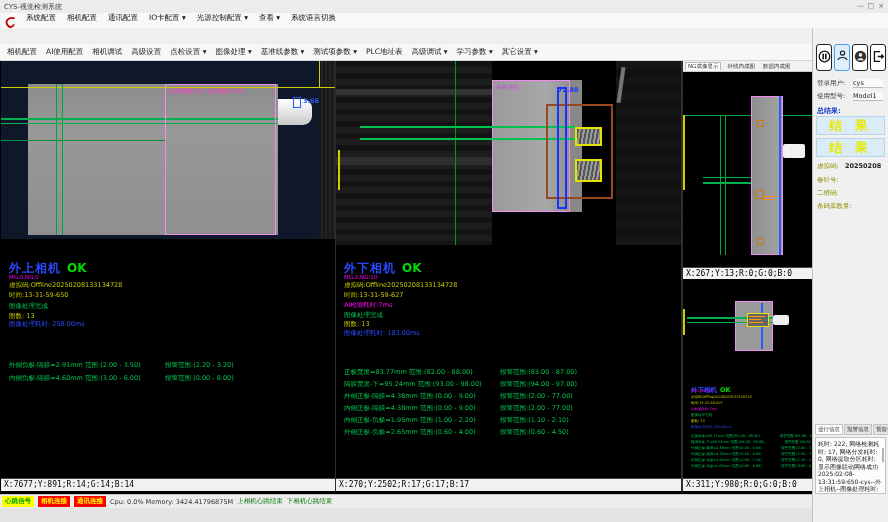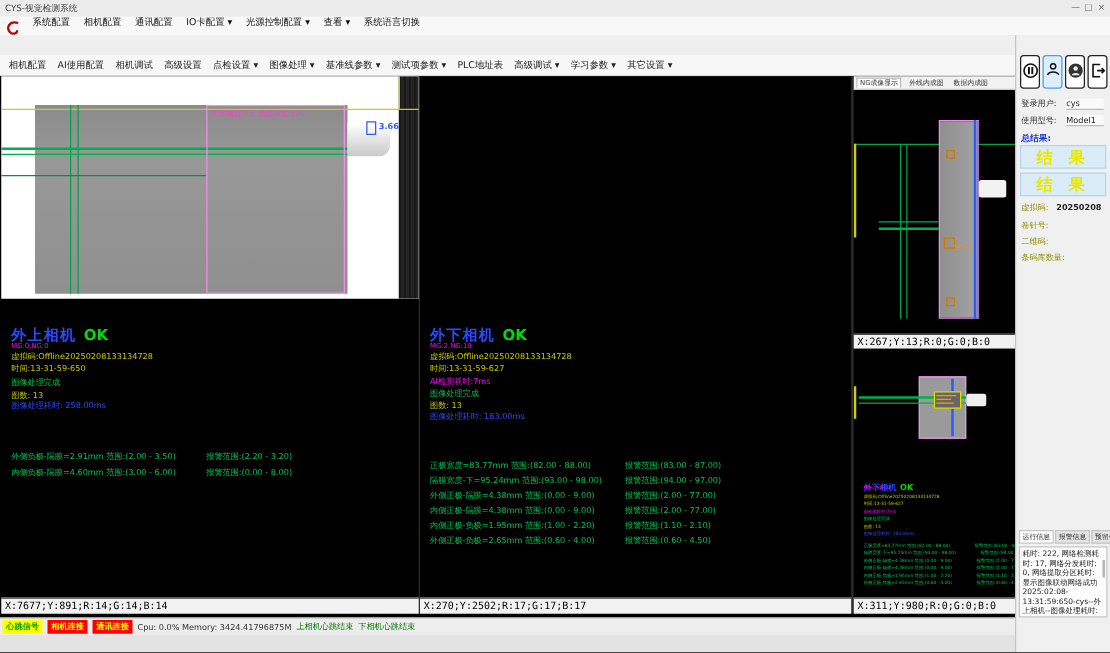--- a/index.html
+++ b/index.html
@@ -109,21 +109,21 @@
     <span class="toolitem">学习参数 ▾</span>
     <span class="toolitem">其它设置 ▾</span>
   </div>
 
   <div class="abs mainbg"></div>
   <div class="abs vdiv" style="left:335px;"></div>
   <div class="abs vdiv" style="left:681px;width:2px;"></div>
 
   <div class="abs" style="left:1px;top:61px;width:334px;height:417px;">
 
-    <div class="abs" style="left:0;top:0;width:334px;height:178px;background:#ffffff;overflow:hidden;">
+    <div class="abs" style="left:0;top:0;width:334px;height:178px;background:#0f172a;overflow:hidden;">
       <div class="abs" style="left:318px;top:0;width:16px;height:178px;background:repeating-linear-gradient(90deg,#181818 0 2px,#232323 2px 4px);"></div>
       <div class="abs" style="left:27px;top:23px;width:250px;height:151px;background:linear-gradient(180deg,#8b8b8b,#989898 30%,#8f8f8f);"></div>
       <div class="abs" style="left:0;top:26px;width:334px;height:1px;background:#cfcf00;"></div>
       <div class="abs" style="left:318px;top:0;width:1px;height:26px;background:#cfcf00;"></div>
       <div class="abs" style="left:55px;top:23px;width:1px;height:151px;background:#00a543;"></div>
       <div class="abs" style="left:61px;top:23px;width:1px;height:151px;background:#00a543;"></div>
       <div class="abs" style="left:0;top:57px;width:277px;height:2px;background:#00b14b;"></div>
       <div class="abs" style="left:0;top:62px;width:277px;height:1px;background:#00b14b;"></div>
       <div class="abs" style="left:0;top:79px;width:164px;height:1px;background:#00913d;"></div>
       <div class="abs" style="left:164px;top:23px;width:111px;height:151px;border:1px solid #f08cf0;box-sizing:border-box;">
@@ -143,20 +143,40 @@
     <div class="ln grn" style="top:241px;">图像处理完成</div>
     <div class="ln yel" style="top:251px;">图数: 13</div>
     <div class="ln blu" style="top:259px;">图像处理耗时: 258.00ms</div>
     <div class="mrow" style="top:280px;"><span>外侧负极-隔膜=2.91mm 范围:(2.00 - 3.50)</span><span class="alarm">报警范围:(2.20 - 3.20)</span></div>
     <div class="mrow" style="top:293px;"><span>内侧负极-隔膜=4.60mm 范围:(3.00 - 6.00)</span><span class="alarm">报警范围:(0.00 - 8.00)</span></div>
   </div>
   <div class="abs coordbar t" style="left:1px;top:478px;width:334px;height:13px;">X:7677;Y:891;R:14;G:14;B:14</div>
 
   <div class="abs" style="left:336px;top:61px;width:345px;height:417px;">
 
+    <div class="abs" style="left:0;top:0;width:345px;height:184px;background:#000;overflow:hidden;">
+      <div class="abs" style="left:0;top:0;width:156px;height:184px;background:repeating-linear-gradient(180deg,#131313 0 6px,#1d1d1d 6px 12px);"></div>
+      <div class="abs" style="left:0;top:28px;width:156px;height:6px;background:#333;"></div>
+      <div class="abs" style="left:0;top:96px;width:156px;height:8px;background:#2e2e2e;"></div>
+      <div class="abs" style="left:280px;top:0;width:65px;height:184px;background:repeating-linear-gradient(180deg,#161616 0 8px,#101010 8px 16px);"></div>
+      <div class="abs" style="left:283px;top:6px;width:4px;height:36px;background:#777;transform:rotate(8deg);"></div>
+      <div class="abs" style="left:2px;top:89px;width:2px;height:40px;background:#cfcf00;"></div>
+      <div class="abs" style="left:234px;top:19px;width:12px;height:132px;background:#888;"></div>
+      <div class="abs" style="left:156px;top:19px;width:78px;height:132px;background:linear-gradient(90deg,#9a9a9a,#a8a8a8 70%,#8f8f8f);border:1px solid #f08cf0;box-sizing:border-box;">
+        <div class="t" style="font-size:6px;color:#c94fd8;padding:2px 0 0 3px;">AI检测框</div>
+      </div>
+      <div class="abs" style="left:119px;top:0;width:1px;height:184px;background:#00a000;"></div>
+      <div class="abs" style="left:24px;top:65px;width:216px;height:2px;background:#00c24f;"></div>
+      <div class="abs" style="left:24px;top:77px;width:216px;height:2px;background:#00c24f;"></div>
+      <div class="abs" style="left:210px;top:43px;width:67px;height:95px;border:2px solid #96491f;box-sizing:border-box;"></div>
+      <div class="abs" style="left:239px;top:66px;width:27px;height:19px;border:2px solid #e3e300;background:repeating-linear-gradient(100deg,#555 0 2px,#999 2px 4px);box-sizing:border-box;"></div>
+      <div class="abs" style="left:239px;top:98px;width:27px;height:23px;border:2px solid #e3e300;background:repeating-linear-gradient(100deg,#555 0 2px,#999 2px 4px);box-sizing:border-box;"></div>
+      <div class="abs" style="left:221px;top:26px;width:10px;height:122px;border:2px solid #1535ff;box-sizing:border-box;"></div>
+      <div class="abs t" style="left:222px;top:25px;font-size:6.5px;font-weight:bold;color:#1535ff;">72.88</div>
+    </div>
 
     <div class="abs t" style="left:8px;top:196px;">
       <span class="camtitle">外下相机</span><span class="camok">OK</span>
     </div>
     <div class="ln mag" style="top:213px;font-size:5.5px;">MG:2,NG:10</div>
     <div class="ln yel" style="top:220px;">虚拟码:Offline20250208133134728</div>
     <div class="ln yel" style="top:230px;">时间:13-31-59-627</div>
     <div class="ln mag" style="top:240px;">AI检测耗时:7ms</div>
     <div class="ln grn" style="top:250px;">图像处理完成</div>
     <div class="ln yel" style="top:259px;">图数: 13</div>

